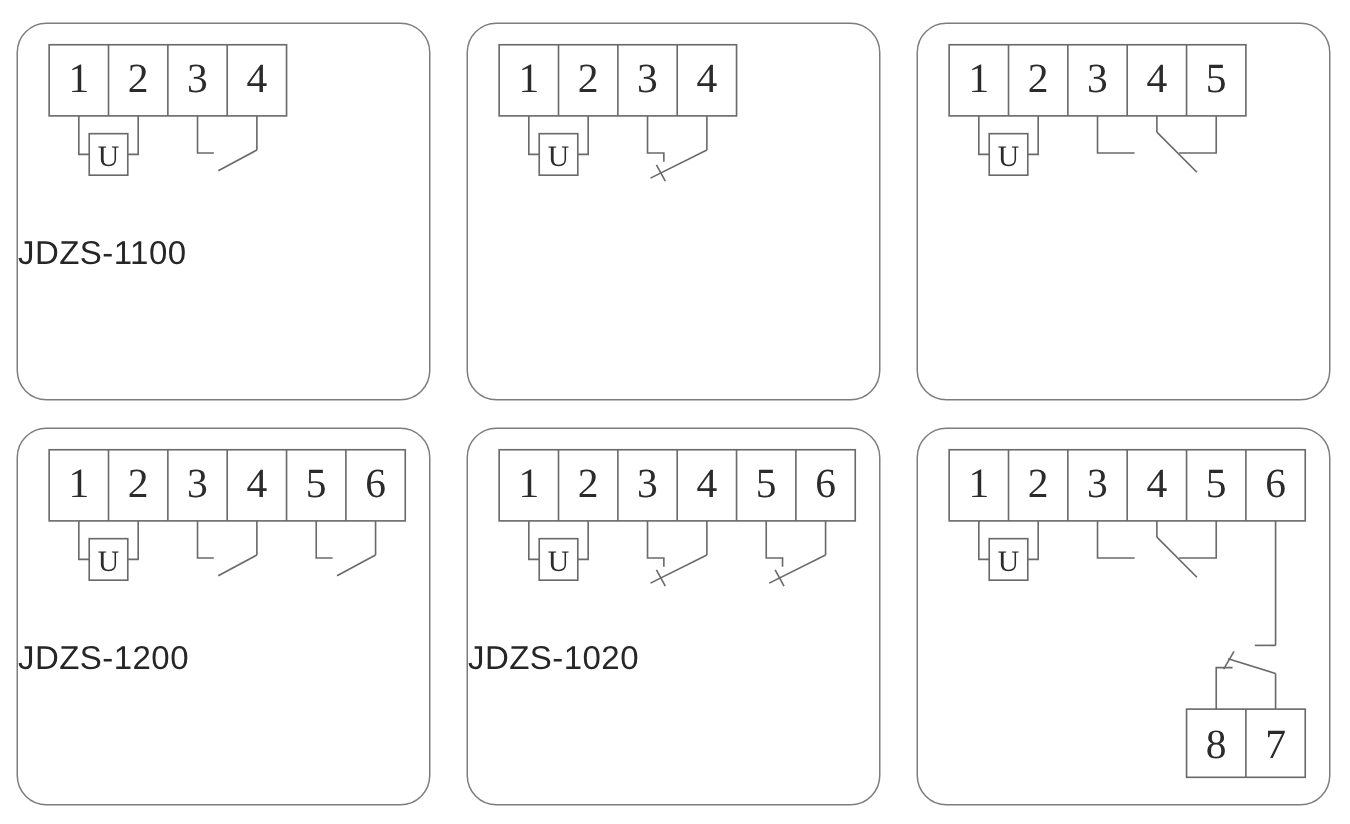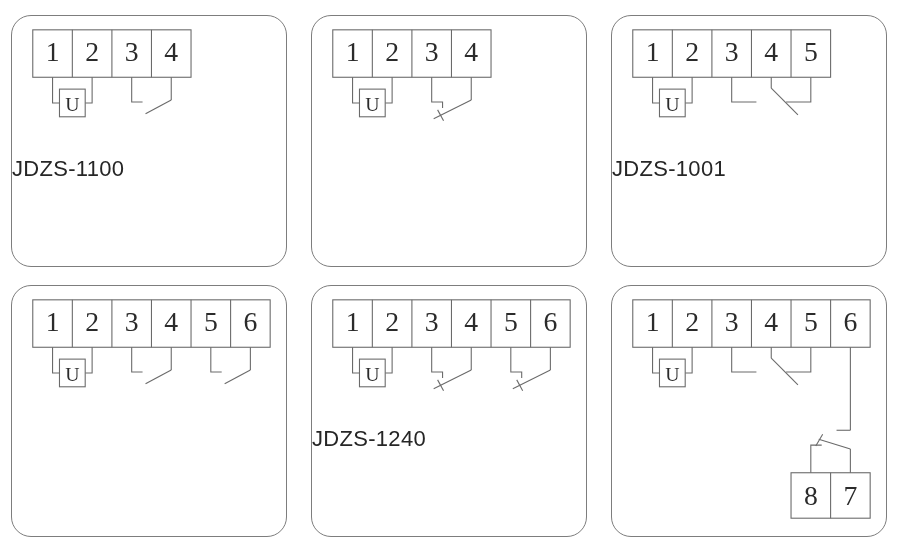--- a/index.html
+++ b/index.html
@@ -94,21 +94,20 @@
           <polyline points="41,62 41,88 48,88"></polyline>
           <polyline points="81,62 81,88 74,88"></polyline>
           <rect x="48" y="74" width="26" height="28" fill="#ffffff"></rect>
           <text x="61" y="96" text-anchor="middle" font-size="20" font-family="&quot;Liberation Serif&quot;,&quot;DejaVu Serif&quot;,serif" fill="#2b2b2b" stroke="none">U</text>
           <polyline points="121,62 121,87 146,87"></polyline>
           <polyline points="201,62 201,87 176,87"></polyline>
           <line x1="161" y1="62" x2="161" y2="73"></line>
           <line x1="161" y1="73" x2="188" y2="100"></line>
         </g>
       </svg>
-    <figcaption class="model-label">JDZS-1001</figcaption>
   </figure>
 
   <figure class="panel c0 r1">
     <svg class="diagram" viewBox="0 0 276 252" preserveAspectRatio="none">
         <g stroke="#6a6a6a" stroke-width="1.1" fill="none">
           <rect x="21" y="14" width="240" height="48" fill="none"></rect>
           <line x1="61" y1="14" x2="61" y2="62"></line>
           <line x1="101" y1="14" x2="101" y2="62"></line>
           <line x1="141" y1="14" x2="141" y2="62"></line>
           <line x1="181" y1="14" x2="181" y2="62"></line>
@@ -124,20 +123,21 @@
           <rect x="48" y="74" width="26" height="28" fill="#ffffff"></rect>
           <text x="61" y="96" text-anchor="middle" font-size="20" font-family="&quot;Liberation Serif&quot;,&quot;DejaVu Serif&quot;,serif" fill="#2b2b2b" stroke="none">U</text>
           <polyline points="121,62 121,87 132,87"></polyline>
           <line x1="161" y1="62" x2="161" y2="85"></line>
           <line x1="135" y1="99" x2="161" y2="85"></line>
           <polyline points="201,62 201,87 212,87"></polyline>
           <line x1="241" y1="62" x2="241" y2="85"></line>
           <line x1="215" y1="99" x2="241" y2="85"></line>
         </g>
       </svg>
+    <figcaption class="model-label">JDZS-1200</figcaption>
   </figure>
 
   <figure class="panel c1 r1">
     <svg class="diagram" viewBox="0 0 276 252" preserveAspectRatio="none">
         <g stroke="#6a6a6a" stroke-width="1.1" fill="none">
           <rect x="21" y="14" width="240" height="48" fill="none"></rect>
           <line x1="61" y1="14" x2="61" y2="62"></line>
           <line x1="101" y1="14" x2="101" y2="62"></line>
           <line x1="141" y1="14" x2="141" y2="62"></line>
           <line x1="181" y1="14" x2="181" y2="62"></line>
@@ -155,21 +155,21 @@
           <polyline points="121,62 121,87 132,87 132,93"></polyline>
           <line x1="161" y1="62" x2="161" y2="85"></line>
           <line x1="123" y1="104" x2="161" y2="85"></line>
           <line x1="127" y1="95" x2="133" y2="106"></line>
           <polyline points="201,62 201,87 212,87 212,93"></polyline>
           <line x1="241" y1="62" x2="241" y2="85"></line>
           <line x1="203" y1="104" x2="241" y2="85"></line>
           <line x1="207" y1="95" x2="213" y2="106"></line>
         </g>
       </svg>
-    <figcaption class="model-label">JDZS-1240</figcaption>
+    <figcaption class="model-label">JDZS-1020</figcaption>
   </figure>
 
   <figure class="panel c2 r1">
     <svg class="diagram" viewBox="0 0 276 252" preserveAspectRatio="none">
         <g stroke="#6a6a6a" stroke-width="1.1" fill="none">
           <rect x="21" y="14" width="240" height="48" fill="none"></rect>
           <line x1="61" y1="14" x2="61" y2="62"></line>
           <line x1="101" y1="14" x2="101" y2="62"></line>
           <line x1="141" y1="14" x2="141" y2="62"></line>
           <line x1="181" y1="14" x2="181" y2="62"></line>

